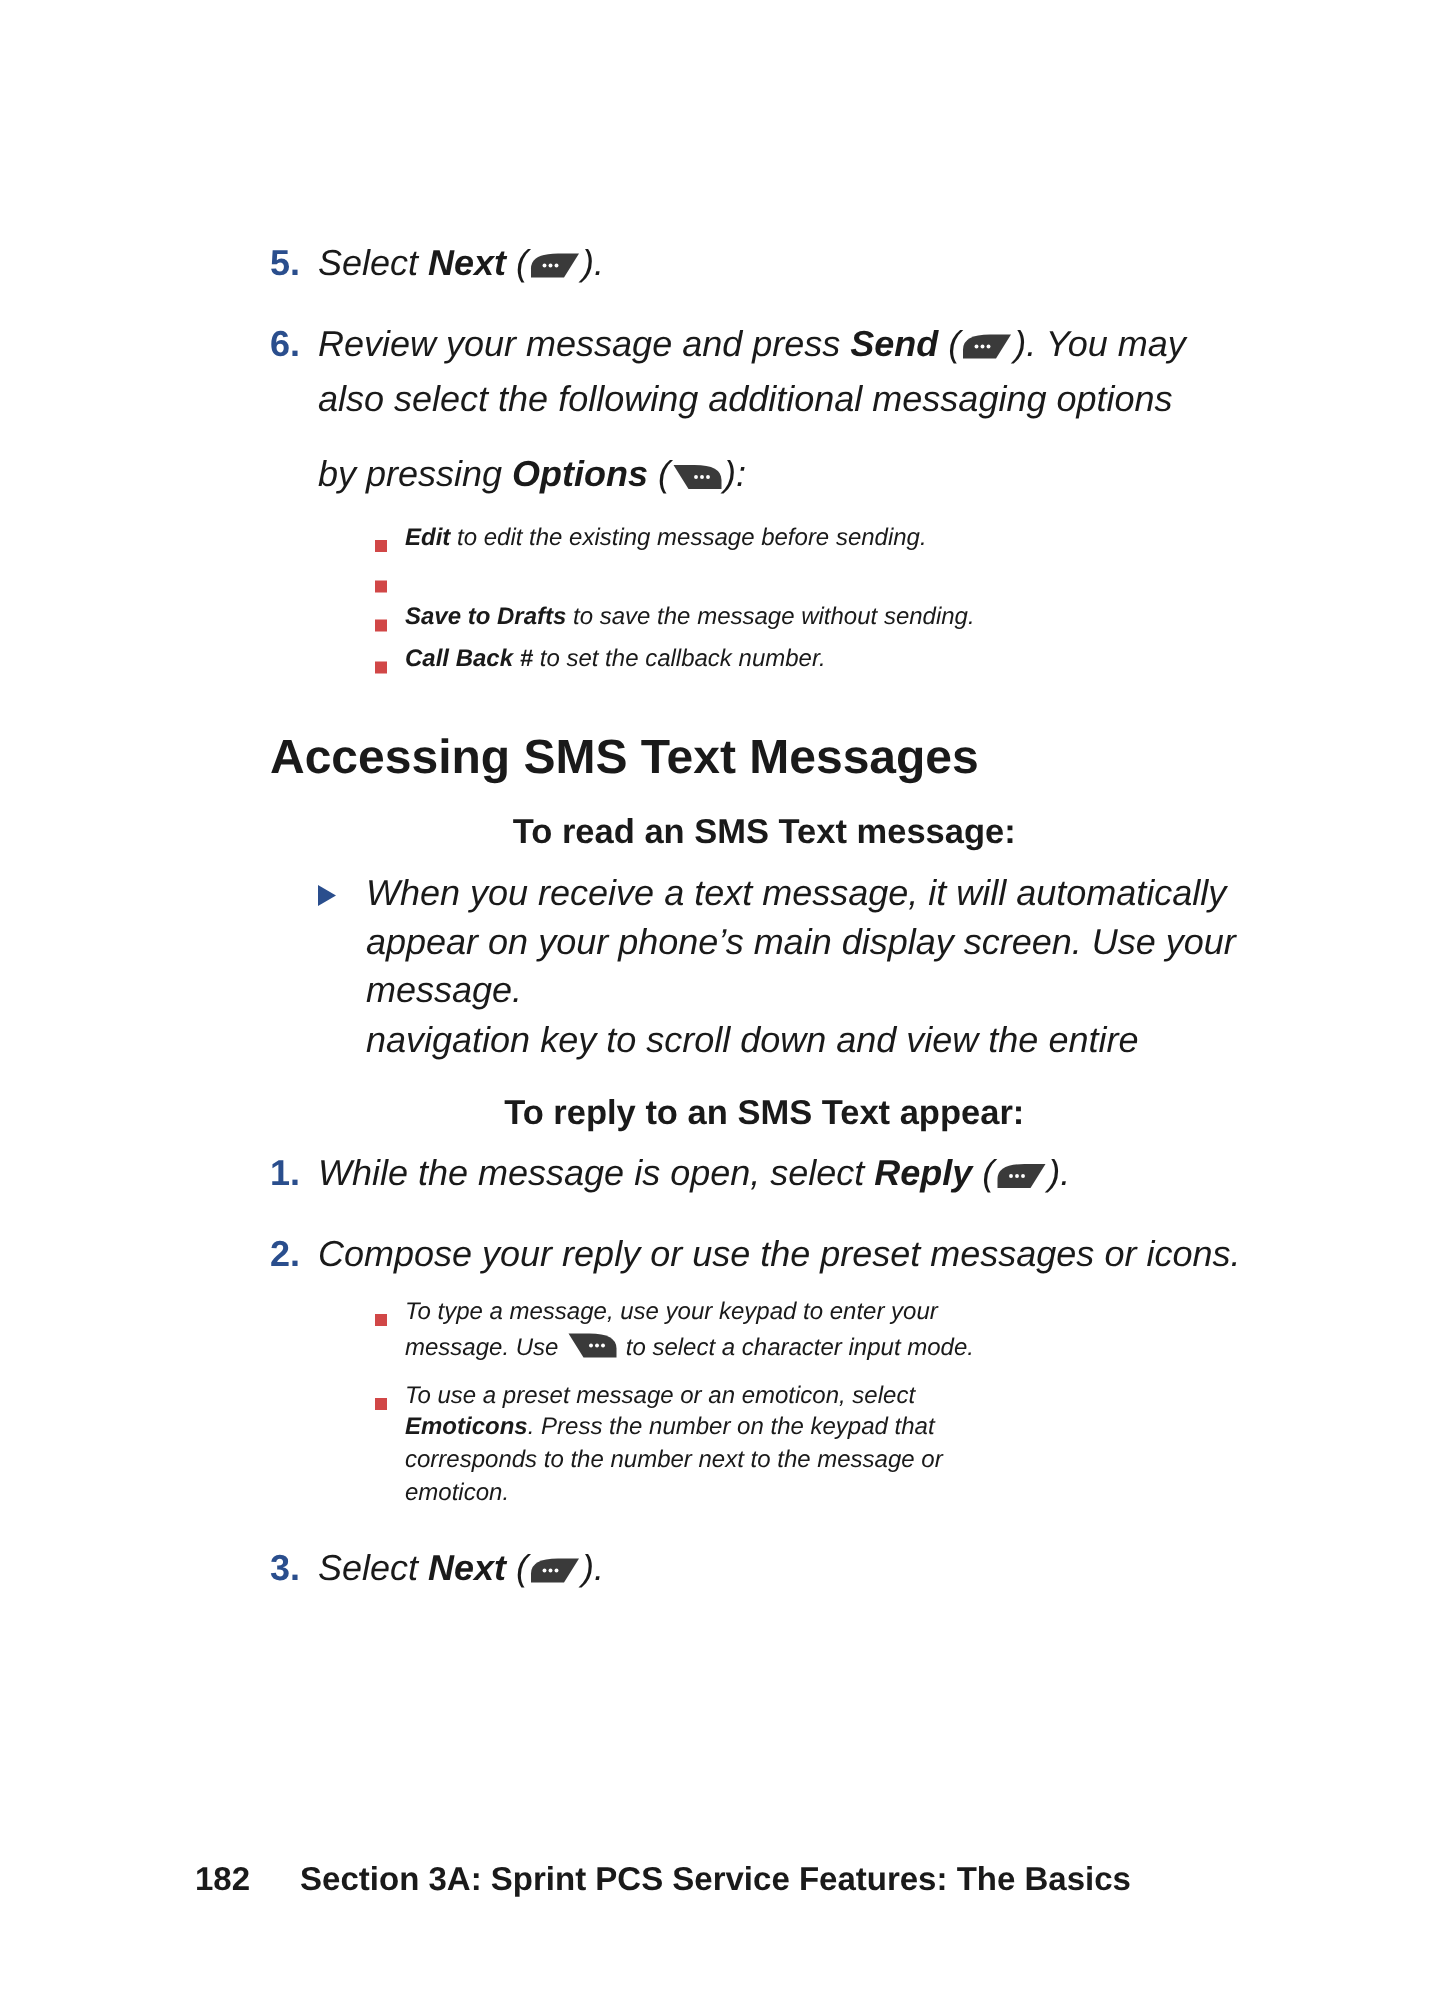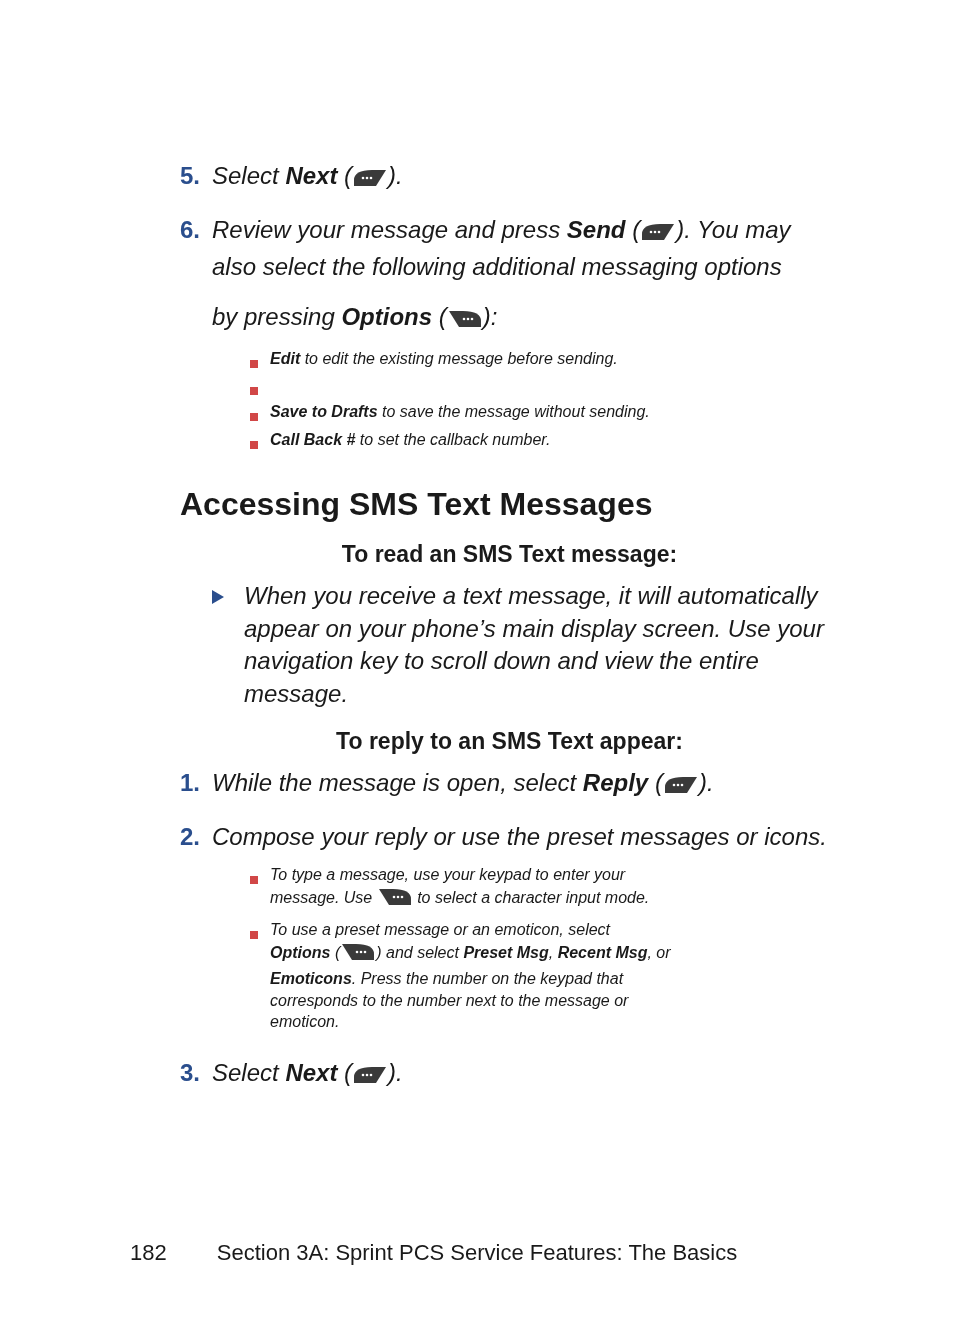--- a/index.html
+++ b/index.html
@@ -74,21 +74,21 @@
     margin: 14px 0 12px 0;
     text-align: center;
   }
   .bold { font-weight: 700; }
   .footer {
     position: absolute;
     bottom: 70px;
     left: 0;
     width: 954px;
     text-align: center;
-    font-weight: 400;
+    font-weight: 700;
     font-size: 22px;
   }
   .page-num {
     position: absolute;
     left: 130px;
   }
   .softkey-icon {
     display: inline-block;
     vertical-align: -4px;
   }
@@ -161,22 +161,22 @@
 
   <div class="h2">Accessing SMS Text Messages</div>
 
   <div class="runhead">To read an SMS Text message:</div>
 
   <div class="step-row" style="padding-left:32px">
     <div class="tri-bullet"></div>
     <div class="step-body">
       <div>When you receive a text message, it will automatically</div>
       <div>appear on your phone’s main display screen. Use your</div>
+      <div>message.</div>
       <div>navigation key to scroll down and view the entire</div>
-      <div>message.</div>
     </div>
   </div>
 
   <div class="runhead">To reply to an SMS Text appear:</div>
 
   <div class="step-row">
     <span class="ol-num">1.</span>
     <div class="step-body">
       <span>While the message is open, select </span><span class="bold">Reply</span><span> (</span><span class="softkey-icon"><svg width="36" height="22">
             <use href="#left-soft"></use>
@@ -195,23 +195,20 @@
             <div>To type a message, use your keypad to enter your</div>
             <div><span>message. Use </span><span class="softkey-icon"><svg width="36" height="22">
                     <use href="#right-soft"></use>
                   </svg></span><span> to select a character input mode.</span></div>
           </div>
         </div>
         <div class="sub-item">
           <div class="sq-bullet"></div>
           <div>
             <div>To use a preset message or an emoticon, select</div>
-            <div><span class="bold">Options</span><span> (</span><span class="softkey-icon"><svg width="36" height="22">
-                    <use href="#right-soft"></use>
-                  </svg></span><span>) and select </span><span class="bold">Preset Msg</span><span>, </span><span class="bold">Recent Msg</span><span>, or</span></div>
             <div><span class="bold">Emoticons</span><span>. Press the number on the keypad that</span></div>
             <div>corresponds to the number next to the message or</div>
             <div>emoticon.</div>
           </div>
         </div>
       </div>
     </div>
   </div>
 
   <div class="step-row">

